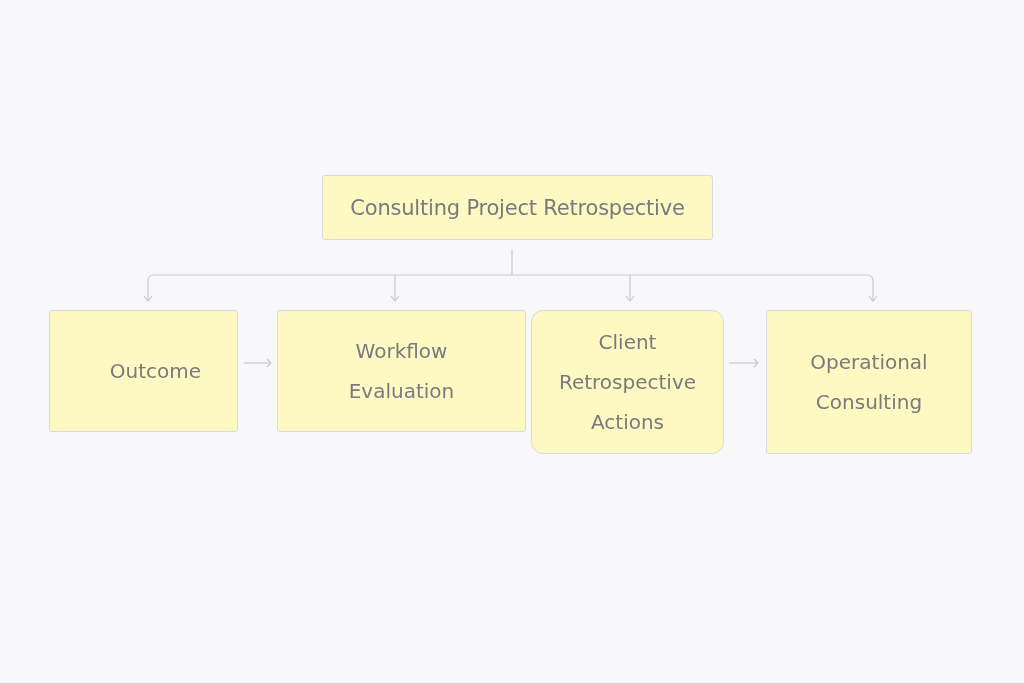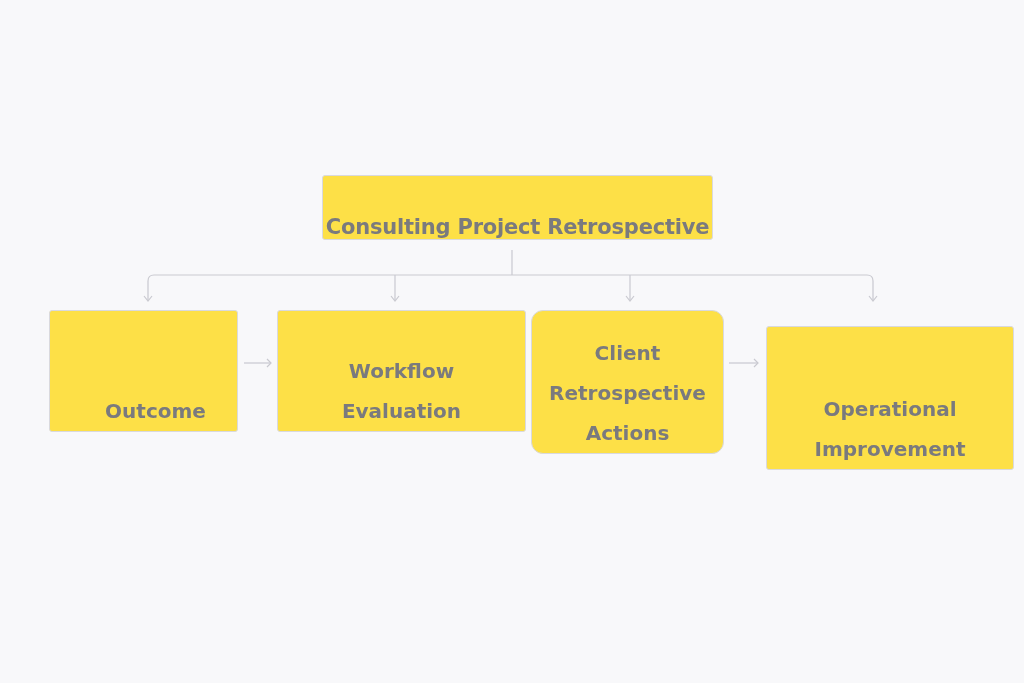--- a/index.html
+++ b/index.html
@@ -8,37 +8,36 @@
       background: #f8f8fa;
       font-family: "DejaVu Sans", sans-serif;
       position: relative;
     }
     .canvas { position: absolute; left: 0; top: 0; width: 1024px; height: 683px; }
     .node {
       position: absolute;
       box-sizing: border-box;
       border: 1px solid #d9d9de;
       border-radius: 3px;
-      background: #fde047;
+      background: #fef9c3;
       color: #7a7a7e;
       display: flex; flex-direction: column;
-      align-items: center; justify-content: flex-end;
+      align-items: center; justify-content: center;
       text-align: center;
-      font-weight: bold;
     }
     .root {
       left: 322px; top: 175px; width: 391px; height: 65px;
       font-size: 21px; letter-spacing: -0.2px;
     }
     .child { font-size: 20px; line-height: 40px; }
     .child span { display: block; }
     #n0 { left: 49px;  top: 310px; width: 189px; height: 122px; padding-left: 24px; }
     #n1 { left: 277px; top: 310px; width: 249px; height: 122px; }
     #n2 { left: 531px; top: 310px; width: 193px; height: 144px; border-radius: 12px; }
-    #n3 { left: 766px; top: 310px; width: 248px; height: 144px; margin-top: 16px; }
+    #n3 { left: 766px; top: 310px; width: 206px; height: 144px; }
     svg.connectors { position: absolute; left: 0; top: 0; pointer-events: none; }
   </style>
 </head>
 <body>
 
 <div class="canvas">
 
   <svg class="connectors" width="1024" height="683">
     <g fill="none" stroke="#c9c9d0" stroke-width="1.2">
 
@@ -76,16 +75,16 @@
   </div>
 
   <div class="node child" id="n2">
     <span>Client</span>
     <span>Retrospective</span>
     <span>Actions</span>
   </div>
 
   <div class="node child" id="n3">
     <span>Operational</span>
-    <span>Improvement</span>
+    <span>Consulting</span>
   </div>
 
 </div>
 
 </body></html>

